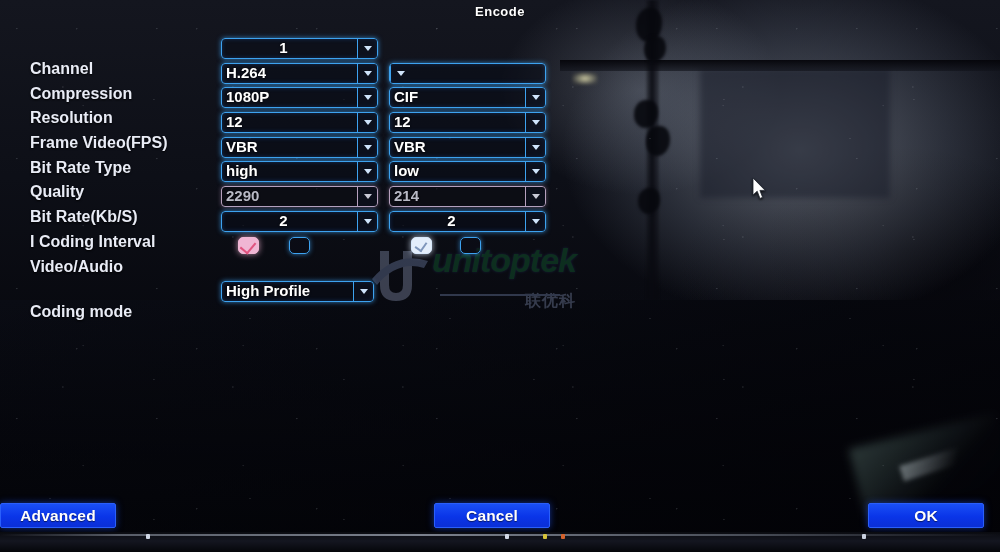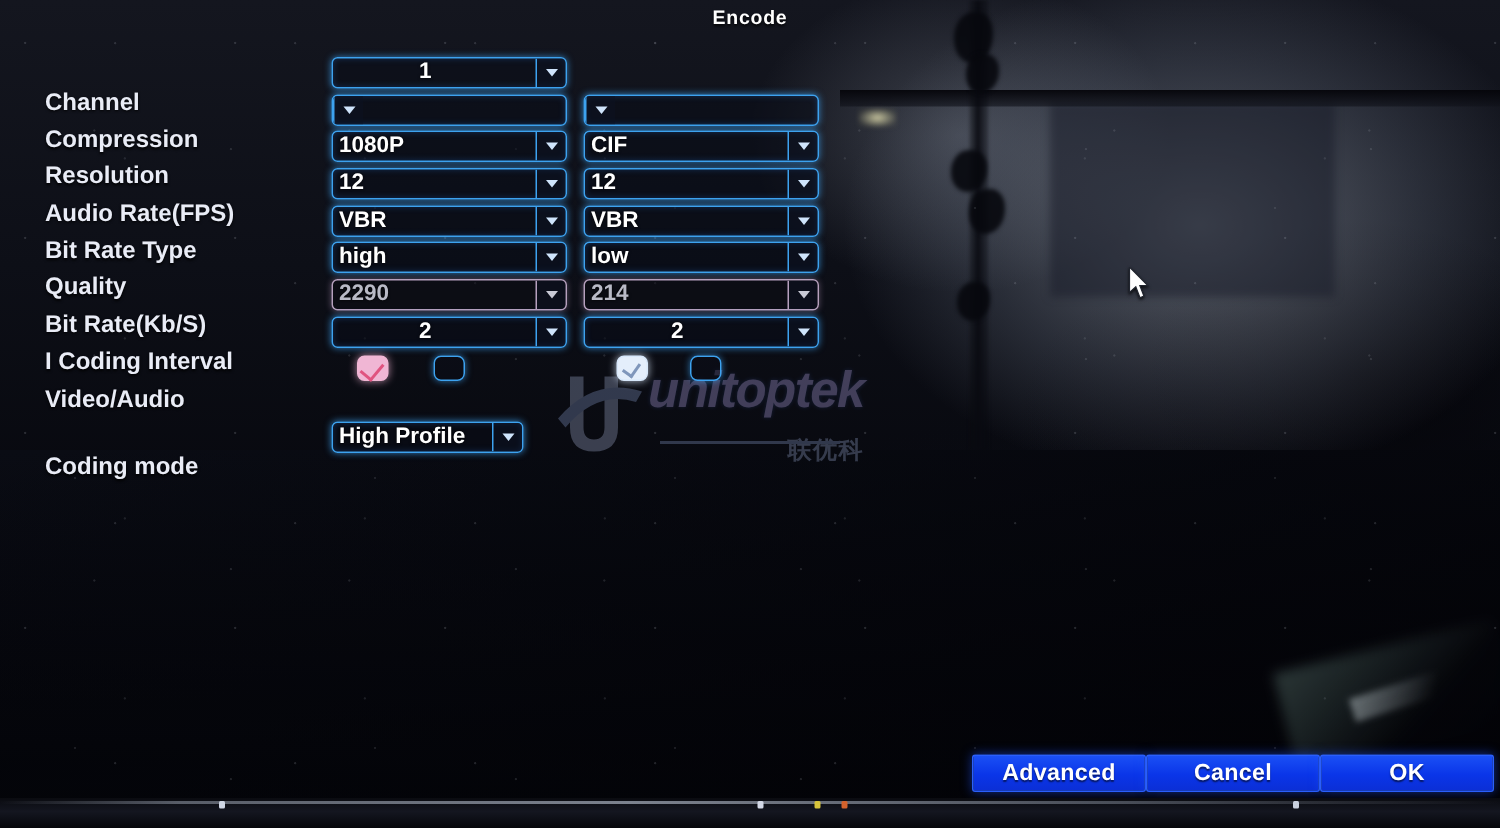--- a/index.html
+++ b/index.html
@@ -148,21 +148,21 @@
     margin-left: 2px;
     display: flex;
     flex-direction: column;
     line-height: 1;
   }
   .wm-name {
     font-size: 34px;
     font-weight: bold;
     font-style: italic;
     letter-spacing: -1px;
-    color: #c4b5fd;
+    color: #15803d;
     text-shadow: 0 0 3px rgba(60,90,170,.8);
   }
   .wm-cn {
     margin-top: 16px;
     font-size: 16px;
     font-weight: bold;
     color: #9fb0da;
     align-self: flex-end;
     letter-spacing: 1px;
   }
@@ -222,21 +222,21 @@
     border: 1.6px solid #3da2ef;
     border-radius: 4px;
     background: rgba(10,13,24,0.55);
     box-shadow: 0 0 5px rgba(60,160,240,.75), inset 0 0 4px rgba(40,110,200,.35);
     display: flex;
     align-items: stretch;
     overflow: hidden;
   }
   .field.col-a { left: 191px; width: 157px; }
   .field.col-b { left: 359px; width: 157px; }
-  .field.wide  { left: 191px; width: 128px; }
+  .field.wide  { left: 191px; width: 153px; }
 
   .field .val {
     flex: 1 1 auto;
     min-width: 0;
     padding: 0 4px;
     font-size: 15px;
     font-weight: bold;
     color: #ffffff;
     line-height: 18px;
     white-space: nowrap;
@@ -311,24 +311,24 @@
   }
 
   .cb-v1 { left: 208px; }
   .cb-a1 { left: 259px; }
   .cb-v2 { left: 381px; }
   .cb-a2 { left: 430px; }
 
   
   .btn-bar {
     position: absolute;
-    left: 0; right: 4px;
+    left: 0; right: 16px;
     top: 503px;
     display: flex;
-    justify-content: flex-end;
+    justify-content: space-between;
   }
   .btn {
     width: 116px;
     height: 25px;
     box-sizing: border-box;
     background: linear-gradient(180deg, #1a4ff5 0%, #0a35e8 55%, #0b2fd6 100%);
     border: 1px solid #2a5ffb;
     border-radius: 2px;
     color: #ffffff;
     font-size: 15.5px;
@@ -398,20 +398,21 @@
           <span class="val center">1</span>
           <span class="arrow">
               <i></i>
             </span>
         </div>
       </div>
 
       <div class="row">
         <div class="lbl">Compression</div>
         <div class="field col-a">
+          <span class="val">H.264</span>
           <span class="arrow">
               <i></i>
             </span>
         </div>
         <div class="field col-b">
           <span class="arrow">
               <i></i>
             </span>
         </div>
       </div>
@@ -426,21 +427,21 @@
         </div>
         <div class="field col-b">
           <span class="val">CIF</span>
           <span class="arrow">
               <i></i>
             </span>
         </div>
       </div>
 
       <div class="row">
-        <div class="lbl">Audio Rate(FPS)</div>
+        <div class="lbl">Frame Video(FPS)</div>
         <div class="field col-a">
           <span class="val">12</span>
           <span class="arrow">
               <i></i>
             </span>
         </div>
         <div class="field col-b">
           <span class="val">12</span>
           <span class="arrow">
               <i></i>

